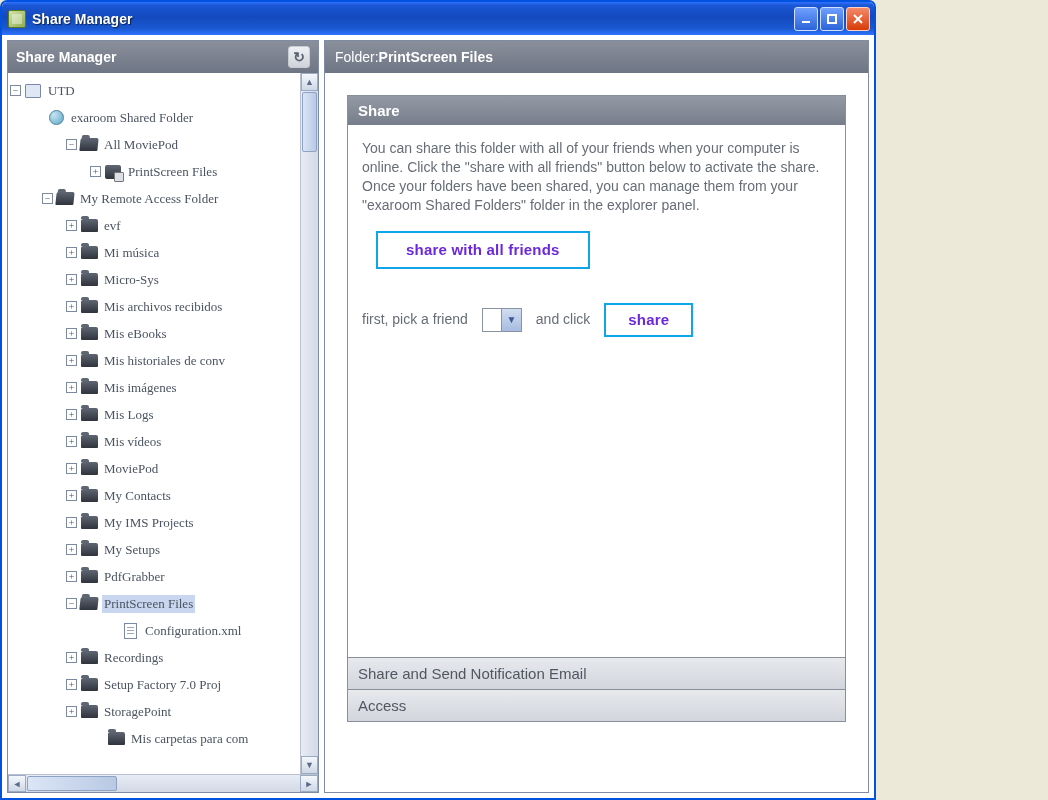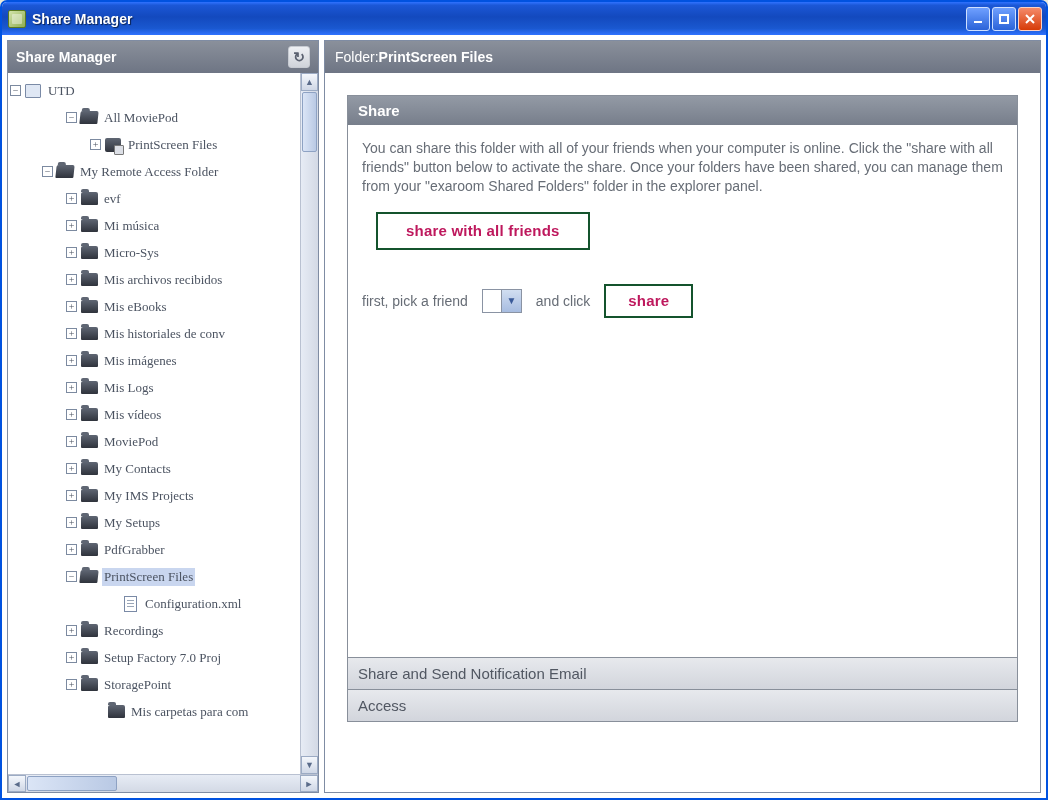--- a/index.html
+++ b/index.html
@@ -5,21 +5,21 @@
 * { box-sizing: border-box; margin: 0; padding: 0; }
 body {
   font-family: Verdana, Tahoma, Arial, sans-serif;
   font-size: 12px;
   background: #ece9d8;
   width: 1048px;
   height: 800px;
   overflow: hidden;
 }
 .window {
-  width: 1048px;
+  width: 876px;
   height: 800px;
   border: 2px solid #0052e0;
   border-radius: 7px 7px 0 0;
   background: #fff;
   display: flex;
   flex-direction: column;
   overflow: hidden;
 }
 .titlebar {
   height: 33px;
@@ -170,22 +170,22 @@
 .section { border:1px solid #888f9a; display:flex; flex-direction:column; flex:1; }
 .section-h {
   background:linear-gradient(to bottom,#939aa5,#777e8b);
   color:#fff; font-weight:bold; font-size:15px; padding:6px 10px;
 }
 .section-body {
   padding:14px 14px 20px 14px; color:#676d76; font-size:14px; line-height:1.35;
   flex:1;
 }
 .btn {
-  display:inline-block; border:2px solid #14532d; background:#fff;
-  padding:7px 28px; color:#be185d; font-size:15px; font-weight:bold;
+  display:inline-block; border:2px solid #0ea5e9; background:#fff;
+  padding:7px 28px; color:#6d28d9; font-size:15px; font-weight:bold;
   letter-spacing:.2px;
 }
 .btn.small { padding:5px 22px; }
 .para { margin-bottom:16px; }
 .row-inline { display:flex; align-items:center; gap:14px; margin-top:34px; }
 .combo {
   width:40px; height:24px; border:1px solid #8a93a3; background:#fff; display:flex;
 }
 .combo .cbtn {
   width:20px; margin-left:auto; background:linear-gradient(#d1def1,#a7bce0);
@@ -238,20 +238,27 @@
         <div class="tree">
 
           <div class="tree-row">
             <div class="expander">−</div>
             <span class="ticon">
                 <span class="pc-icon"></span>
               </span>
             <span class="lbl">UTD</span>
           </div>
 
+          <div class="tree-row" style="padding-left:20px">
+            <div class="spacer-exp"></div>
+            <span class="ticon">
+                <span class="globe-icon"></span>
+              </span>
+            <span class="lbl">exaroom Shared Folder</span>
+          </div>
 
           <div class="tree-row" style="padding-left:56px">
             <div class="expander">−</div>
             <span class="ticon">
                 <span class="folder-open"></span>
               </span>
             <span class="lbl">All MoviePod</span>
           </div>
 
           <div class="tree-row" style="padding-left:80px">

